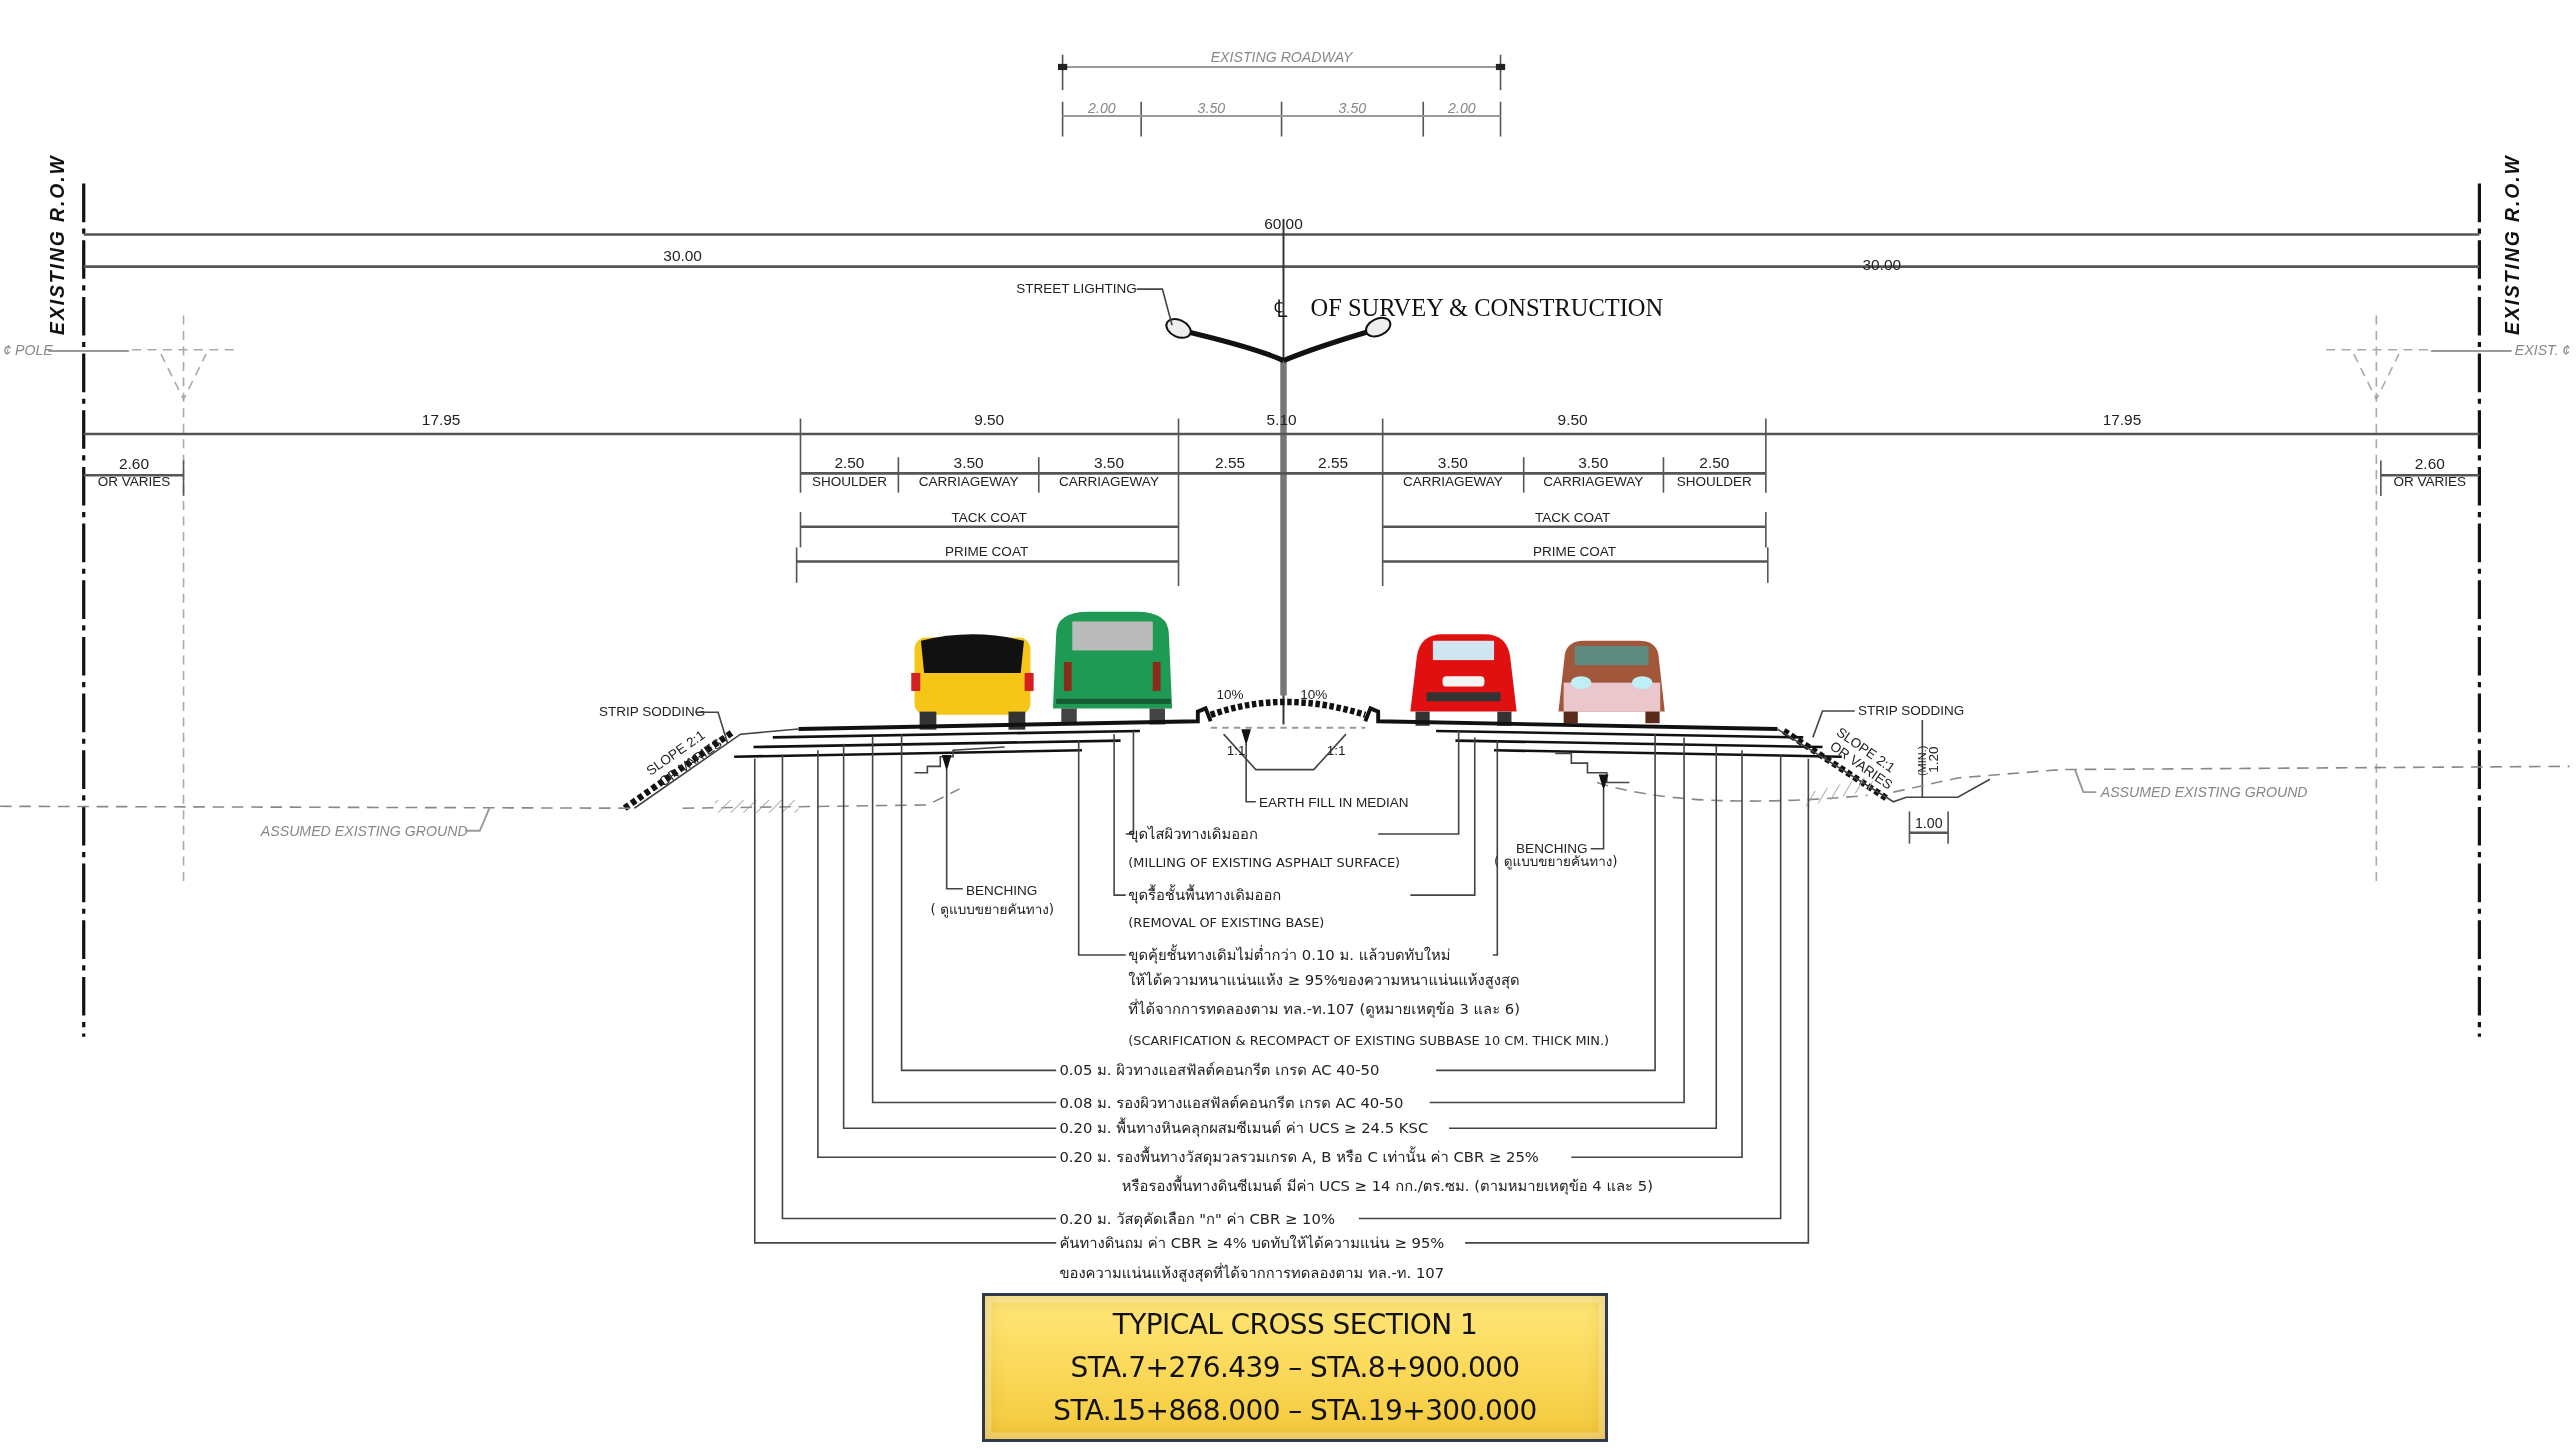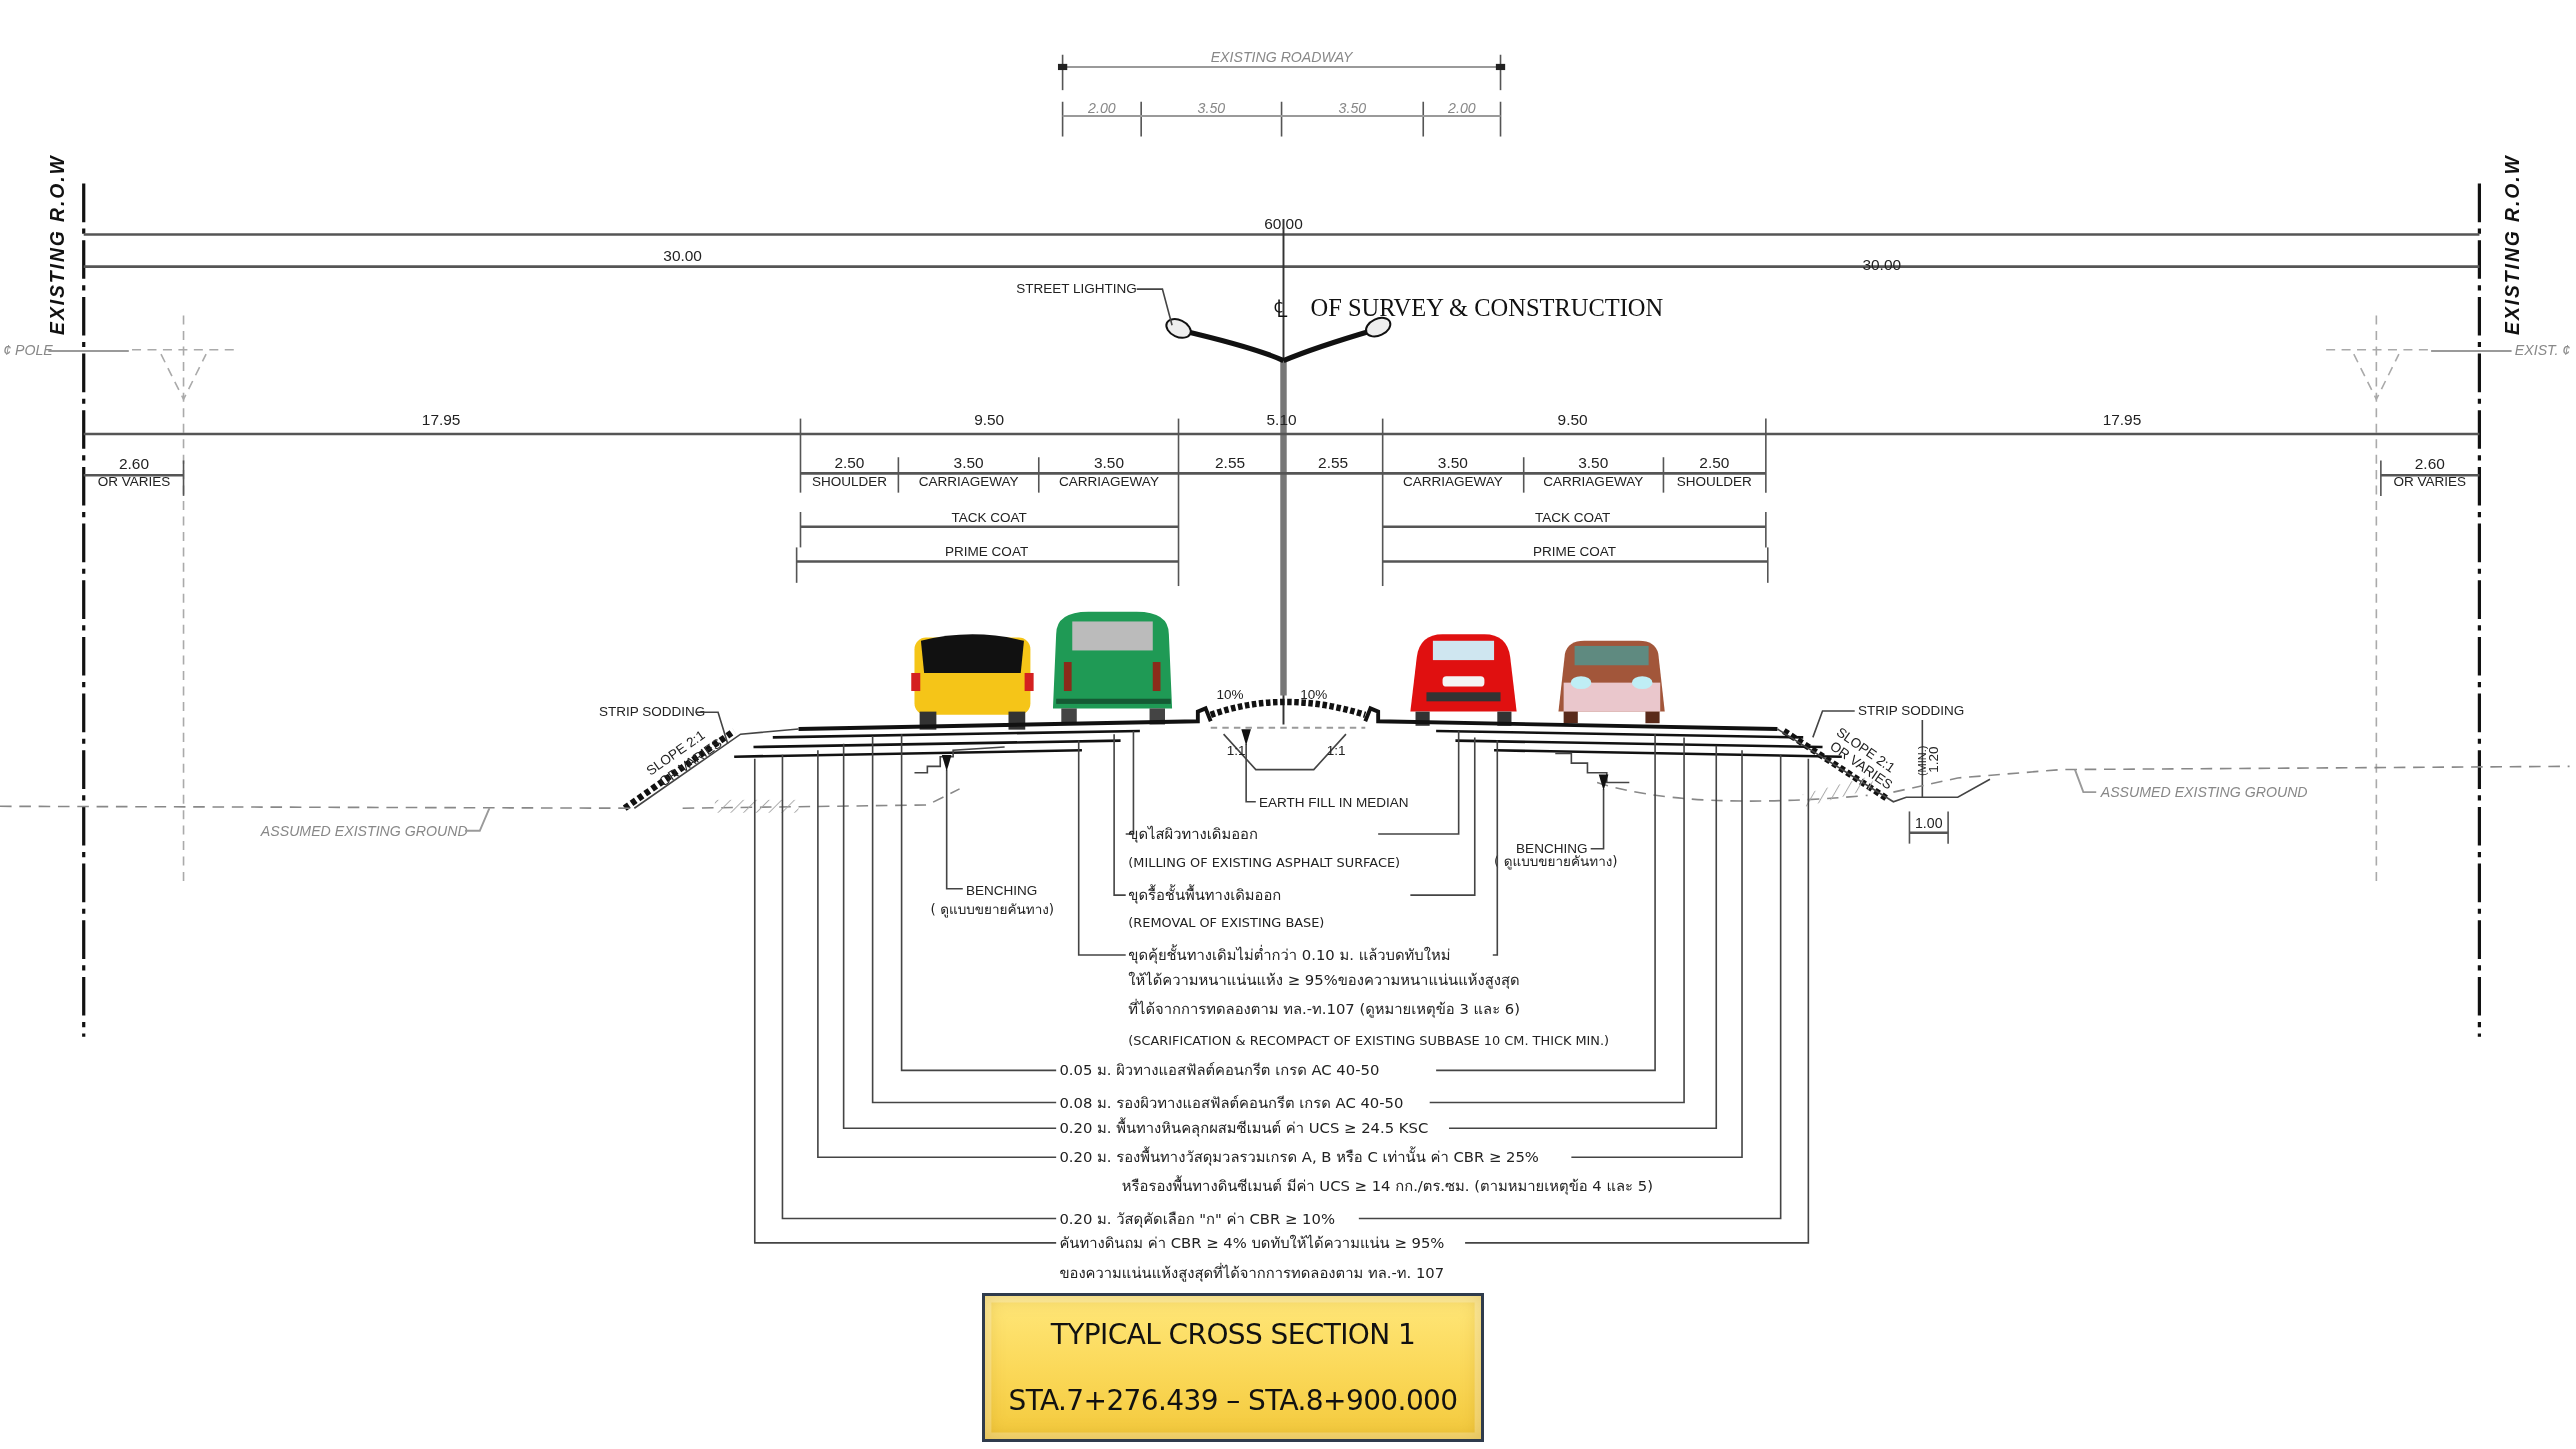--- a/index.html
+++ b/index.html
@@ -15,21 +15,21 @@
   .road { stroke:#111; stroke-width:6; fill:none; }
   .layer { stroke:#111; stroke-width:4; fill:none; }
   .sod { stroke:#111; stroke-width:10; stroke-dasharray:8 5; fill:none; }
   .tdim { font-size:24px; fill:#222; font-family:"Liberation Sans", sans-serif; }
   .tlbl { font-size:21px; fill:#222; font-family:"Liberation Sans", sans-serif; }
   .tital { font-size:22px; fill:#888; font-style:italic; font-family:"Liberation Sans", sans-serif; }
   .note { font-size:23px; fill:#222; font-family:"DejaVu Sans", sans-serif; }
   .serif { font-family:"Liberation Serif", serif; font-size:38px; fill:#111; }
   .row-lbl { font-size:30px; font-weight:bold; font-style:italic; fill:#111; font-family:"Liberation Sans", sans-serif; letter-spacing:3px; }
   #titlebox {
-    position:absolute; left:982px; top:1293px; width:502px; height:149px;
+    position:absolute; left:982px; top:1293px; width:626px; height:149px;
     background:linear-gradient(#ffe77a, #fbd95a 50%, #f3c93c);
     border:3.2px solid #2f3b4c; box-sizing:border-box;
     box-shadow: inset 0 0 0 6.4px rgba(255,255,255,0.25), inset 0 0 19.3px rgba(160,110,0,0.35);
     display:flex; flex-direction:column; align-items:center; justify-content:space-around;
     padding:6.4px 0;
   }
   #titlebox div { font-family:"DejaVu Sans", sans-serif; font-size:28px; color:#111; letter-spacing:-0.6px; }
 </style>
 </head>
 <body>
@@ -296,14 +296,15 @@
   <text class="note" x="1645" y="1805">0.20 ม. รองพื้นทางวัสดุมวลรวมเกรด A, B หรือ C เท่านั้น ค่า CBR ≥ 25%</text>
   <text class="note" x="1742" y="1850">หรือรองพื้นทางดินซีเมนต์ มีค่า UCS ≥ 14 กก./ตร.ซม. (ตามหมายเหตุข้อ 4 และ 5)</text>
   <text class="note" x="1645" y="1900">0.20 ม. วัสดุคัดเลือก "ก" ค่า CBR ≥ 10%</text>
   <text class="note" x="1645" y="1938">คันทางดินถม ค่า CBR ≥ 4% บดทับให้ได้ความแน่น ≥ 95%</text>
   <text class="note" x="1645" y="1985">ของความแน่นแห้งสูงสุดที่ได้จากการทดลองตาม ทล.-ท. 107</text>
 </svg>
 
 <div id="titlebox">
   <div>TYPICAL CROSS SECTION 1</div>
   <div>STA.7+276.439 – STA.8+900.000</div>
+  <div>STA.15+868.000 – STA.19+300.000</div>
 </div>
 
 
 </body></html>

